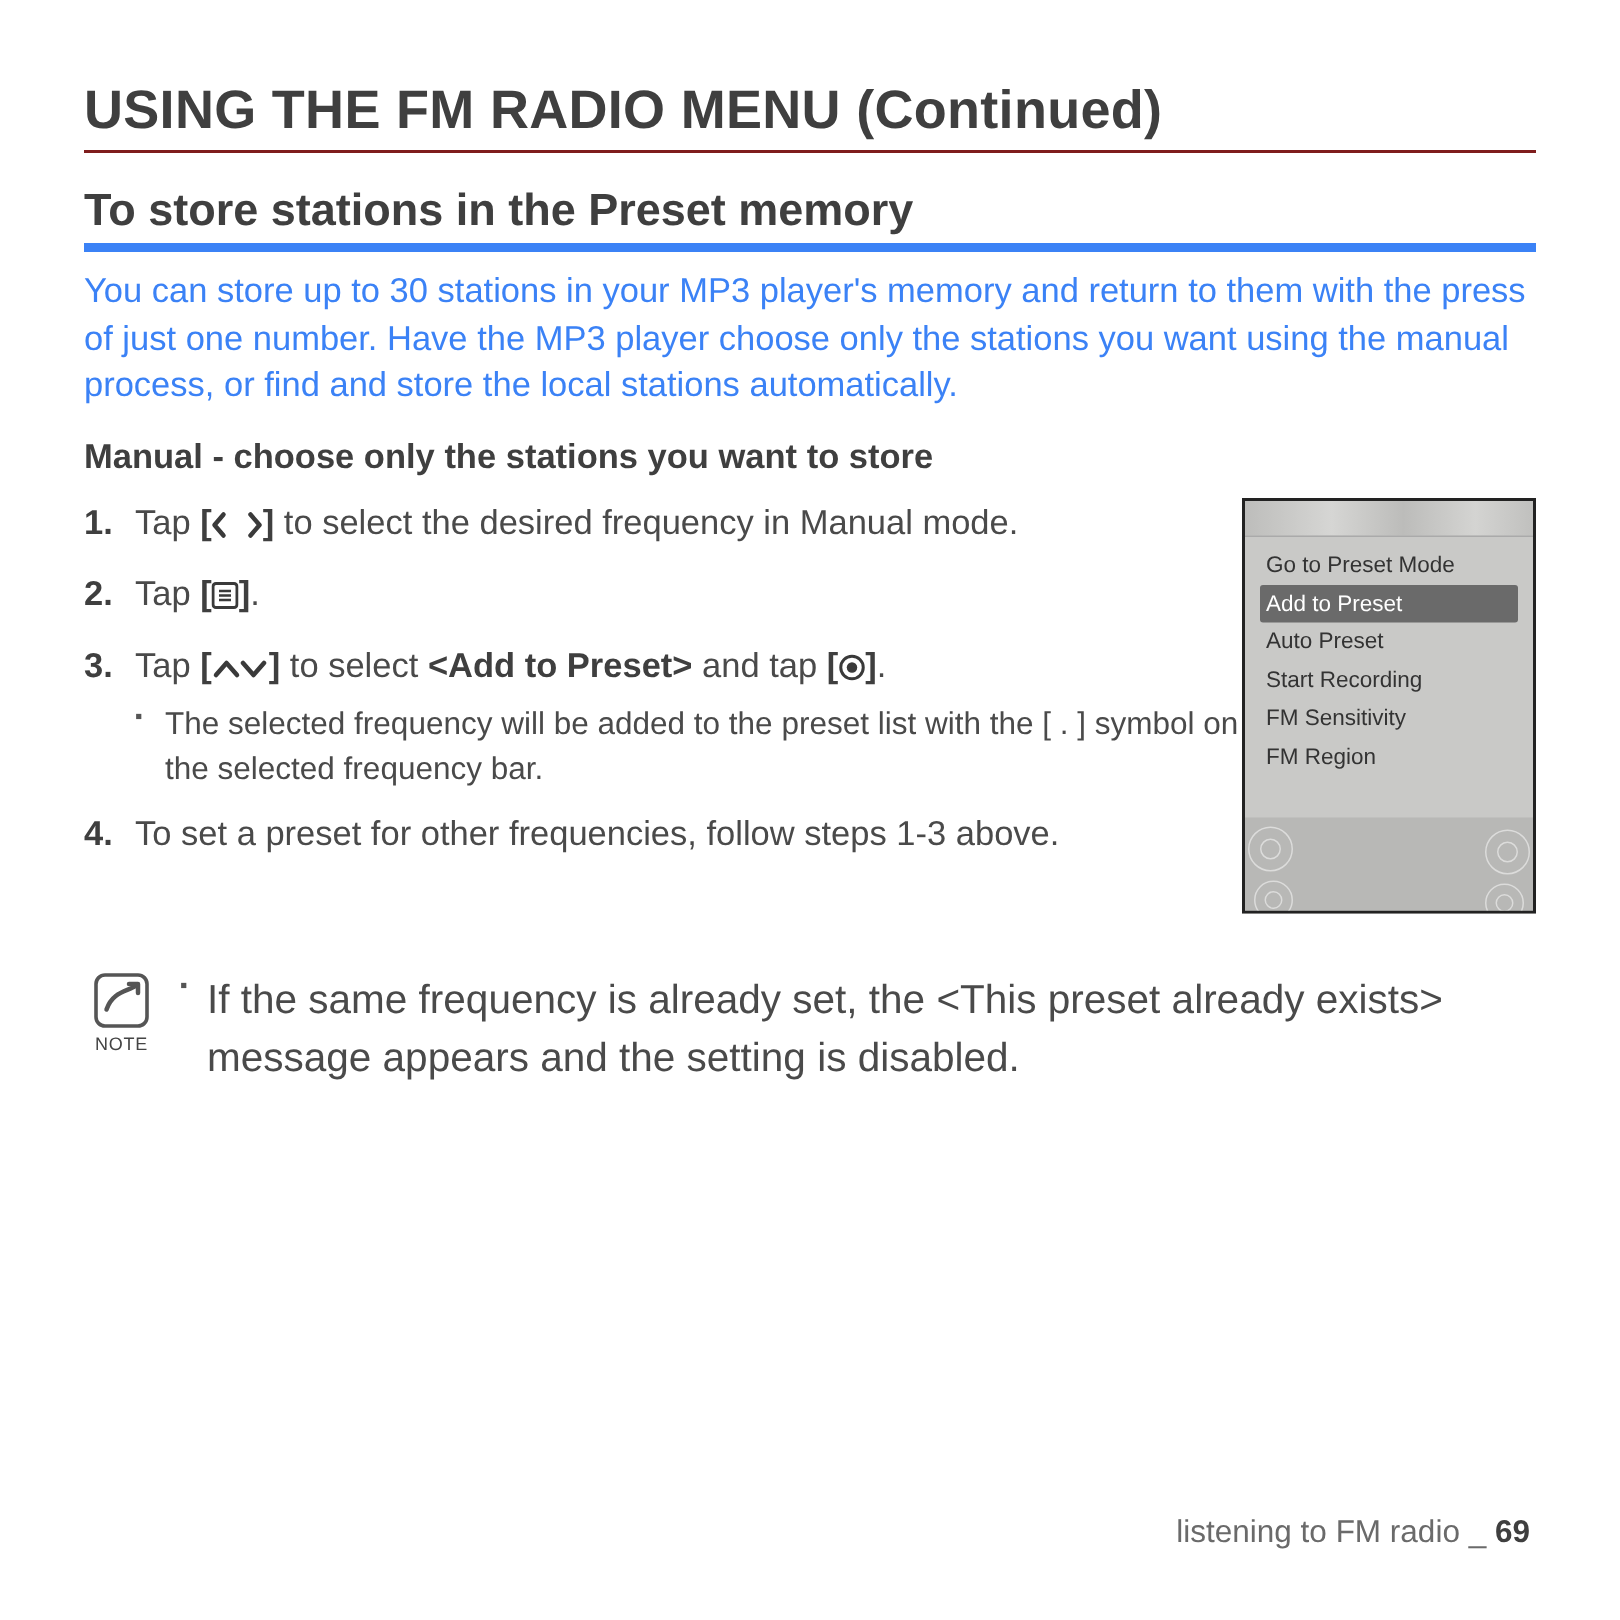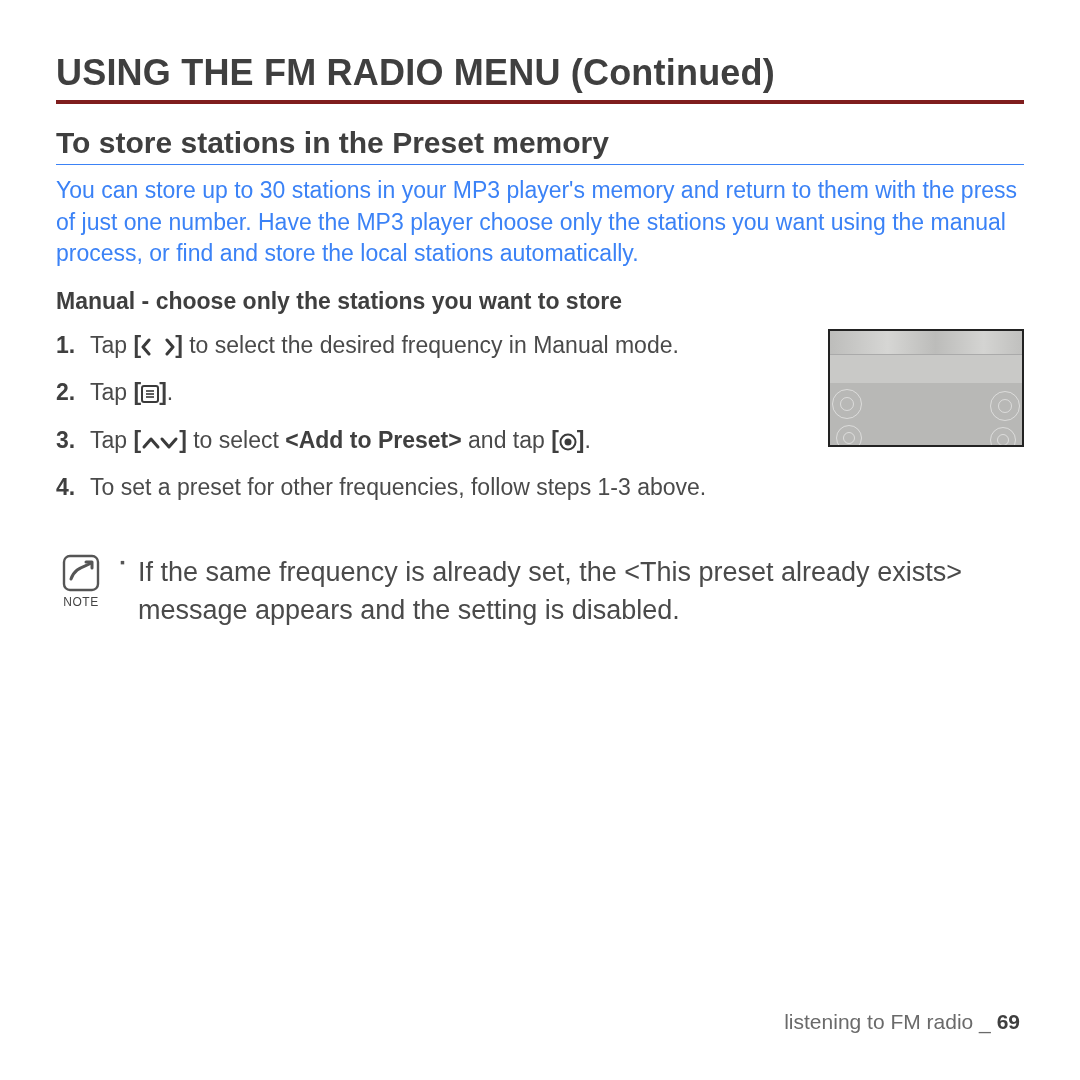--- a/index.html
+++ b/index.html
@@ -8,30 +8,30 @@
     font-family: Arial, Helvetica, sans-serif;
     color: #4a4a4a;
     padding: 52px 56px 40px 56px;
     position: relative;
     background: #fff;
   }
   .h1 {
     font-size: 36px;
     font-weight: bold;
     color: #3f3f3f;
-    border-bottom: 4px solid #7f1d1d;
+    border-bottom: 2px solid #7f1d1d;
     padding-bottom: 6px;
     margin-bottom: 22px;
     letter-spacing: 0.2px;
   }
   .h2 {
     font-size: 30px;
     font-weight: bold;
     color: #3f3f3f;
-    border-bottom: 1px solid #3b82f6;
+    border-bottom: 6px solid #3b82f6;
     padding-bottom: 4px;
     margin-bottom: 10px;
   }
   .intro {
     font-size: 23px;
     line-height: 1.38;
     color: #3b82f6;
     margin-bottom: 18px;
   }
   .h3 {
@@ -207,29 +207,38 @@
       </li>
 
       <li>
         <span>Tap </span><span class="b">[<span class="icon-inline"><svg width="38" height="16" viewBox="0 0 38 16">
                 <path d="M3 12 L10 4 L17 12" fill="none" stroke="#3a3a3a" stroke-width="3" stroke-linecap="round" stroke-linejoin="round"></path>
                 <path d="M21 4 L28 12 L35 4" fill="none" stroke="#3a3a3a" stroke-width="3" stroke-linecap="round" stroke-linejoin="round"></path>
               </svg></span>]</span><span> to select </span><span class="b">&lt;Add to Preset&gt;</span><span> and tap </span><span class="b">[<span class="icon-inline"><svg width="18" height="18" viewBox="0 0 18 18">
                 <circle cx="9" cy="9" r="7.5" fill="none" stroke="#3a3a3a" stroke-width="2"></circle>
                 <circle cx="9" cy="9" r="3.5" fill="#3a3a3a"></circle>
               </svg></span>]</span><span>.</span>
+        <div class="sub">The selected frequency will be added to the preset list with the [ . ] symbol on the selected frequency bar.</div>
       </li>
 
       <li>To set a preset for other frequencies, follow steps 1-3 above.</li>
 
     </ol>
   </div>
 
   <div class="device">
     <div class="device-top"></div>
+    <div class="device-list" id="device-list">
+        <div class="dev-item">Go to Preset Mode</div>
+        <div class="dev-item sel">Add to Preset</div>
+        <div class="dev-item">Auto Preset</div>
+        <div class="dev-item">Start Recording</div>
+        <div class="dev-item">FM Sensitivity</div>
+        <div class="dev-item">FM Region</div>
+      </div>
     <div class="device-bottom">
       <span class="swirl sw1"></span>
         <span class="swirl sw1b"></span>
       <span class="swirl sw2"></span>
         <span class="swirl sw2b"></span>
       <span class="swirl sw3"></span>
         <span class="swirl sw3b"></span>
       <span class="swirl sw4"></span>
         <span class="swirl sw4b"></span>
     </div>

